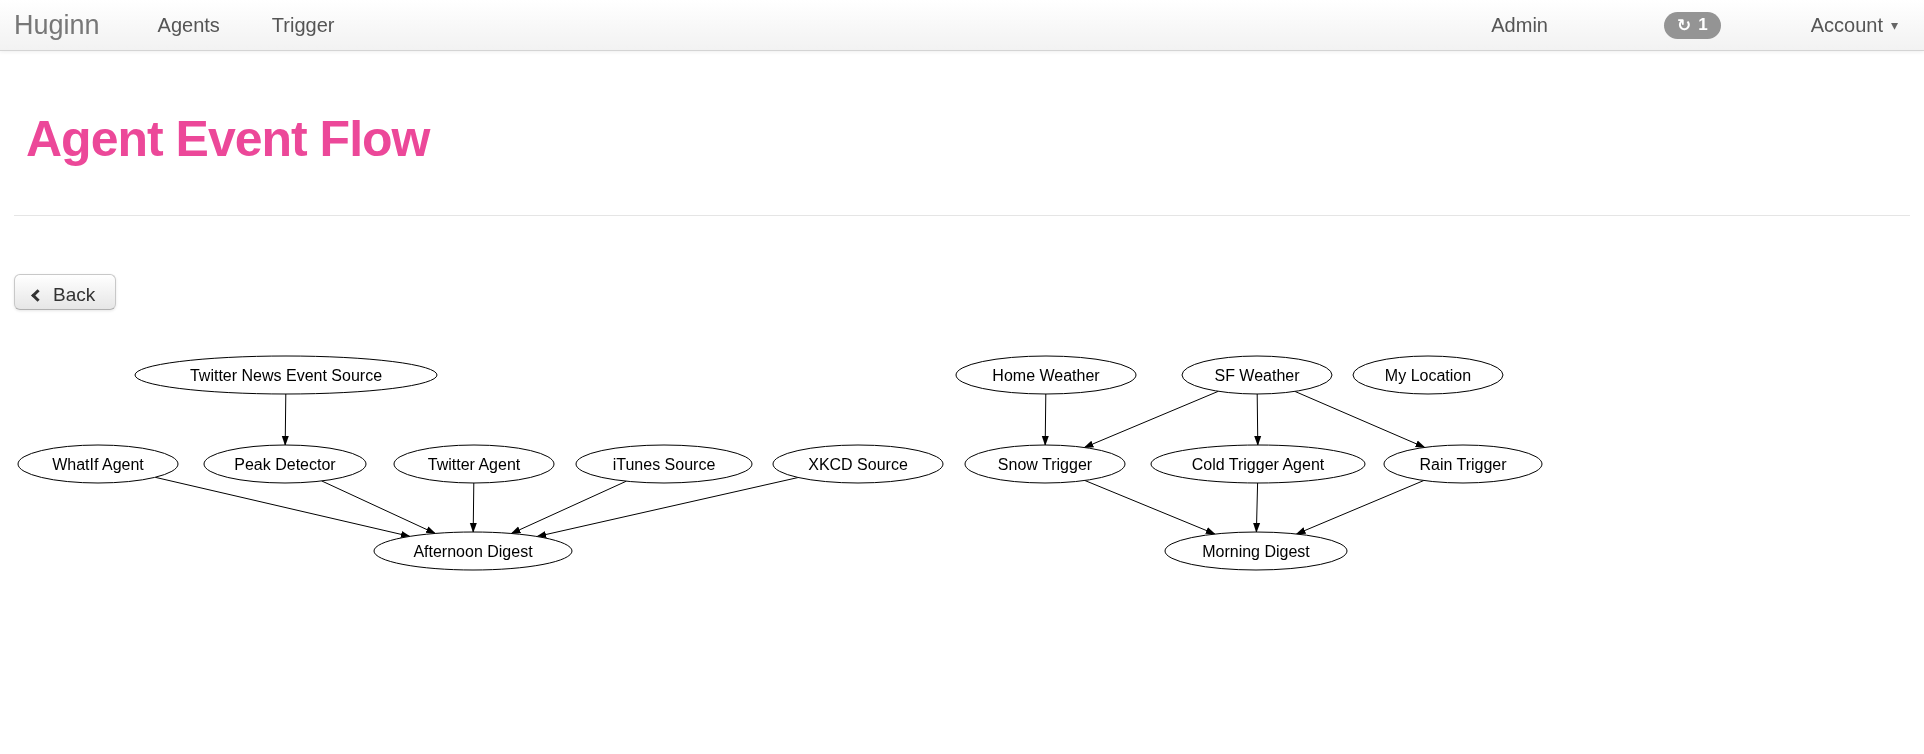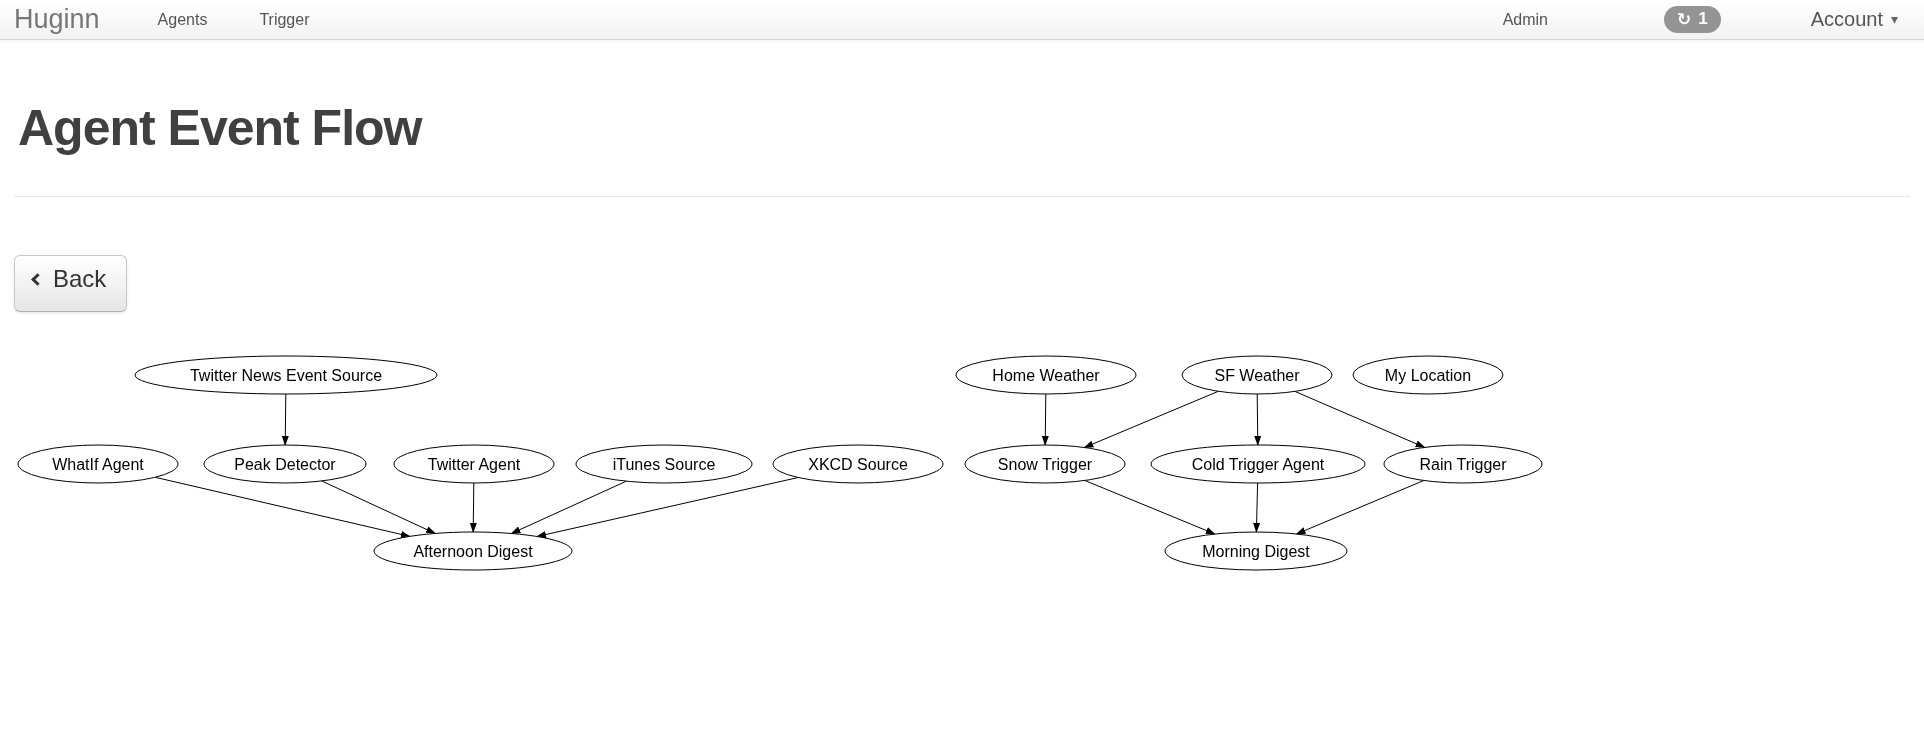--- a/index.html
+++ b/index.html
@@ -8,37 +8,37 @@
     width: 1924px;
     height: 754px;
     position: relative;
     background: #ffffff;
     font-family: "Liberation Sans", "DejaVu Sans", sans-serif;
     overflow: hidden;
   }
 
   
   .navbar {
-    height: 40px;
+    height: 51px;
     display: flex;
     align-items: center;
     padding: 0 26px 0 14px;
     background: linear-gradient(#ffffff, #f2f2f2);
     border-bottom: 1px solid #d4d4d4;
     box-shadow: 0 1px 4px rgba(0,0,0,0.065);
   }
   .brand {
     font-size: 27px;
     color: #777777;
     text-decoration: none;
     margin-right: 58px;
     line-height: 51px;
   }
   .nav-link {
-    font-size: 16px;
+    font-size: 20px;
     color: #555555;
     text-decoration: none;
     margin-right: 52px;
     line-height: 51px;
   }
   .nav-right { margin-left: auto; display: flex; align-items: center; gap: 20px; }
   .nav-right .nav-link.admin { margin-right: 96px; }
   .badge-pill {
     background: #949494;
     border-radius: 15px;
@@ -65,36 +65,36 @@
   }
   .caret-glyph { font-size: 14px; color: #666; font-family: "DejaVu Sans", sans-serif; }
 
   
   .page-header {
     margin: 58px 14px 0 14px;
     padding-bottom: 34px;
     border-bottom: 1px solid #e5e5e5;
   }
   .page-header h1 {
-    margin: 4px;
+    margin: 12px;
     font-size: 50px;
     line-height: 60px;
     font-weight: bold;
-    color: #404040;
+    color: #ec4899;
     letter-spacing: -1px;
   }
 
   
   .btn-back {
     margin: 58px 0 0 14px;
     display: inline-flex;
     align-items: center;
     gap: 11px;
-    padding: 9px 20px 18px 16px;
-    font-size: 24px;
+    padding: 9px 20px 3px 16px;
+    font-size: 19px;
     font-family: inherit;
     color: #333333;
     background: linear-gradient(#ffffff, #e6e6e6);
     border: 1px solid #c8c8c8;
     border-bottom-color: #b0b0b0;
     border-radius: 6px;
     box-shadow: inset 0 1px 0 rgba(255,255,255,0.3), 0 1px 3px rgba(0,0,0,0.1);
     cursor: pointer;
   }
   .chevron-left {

